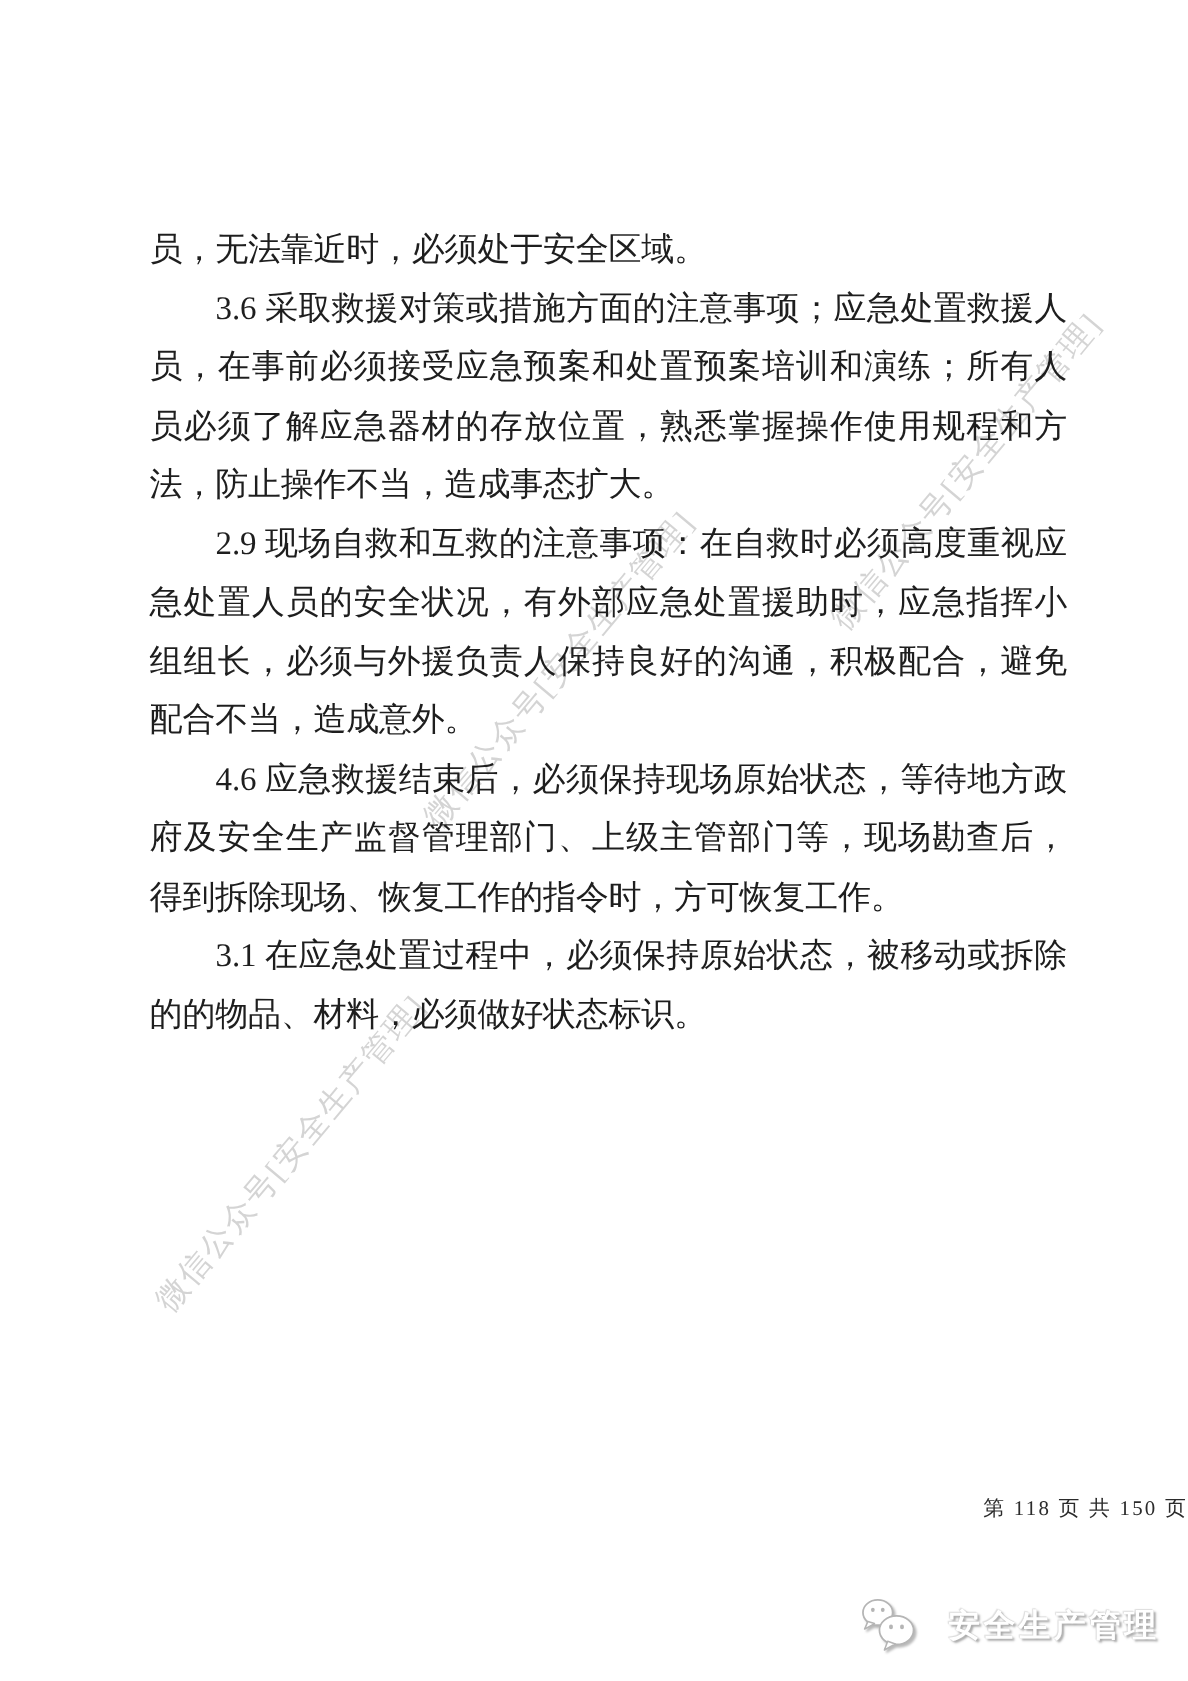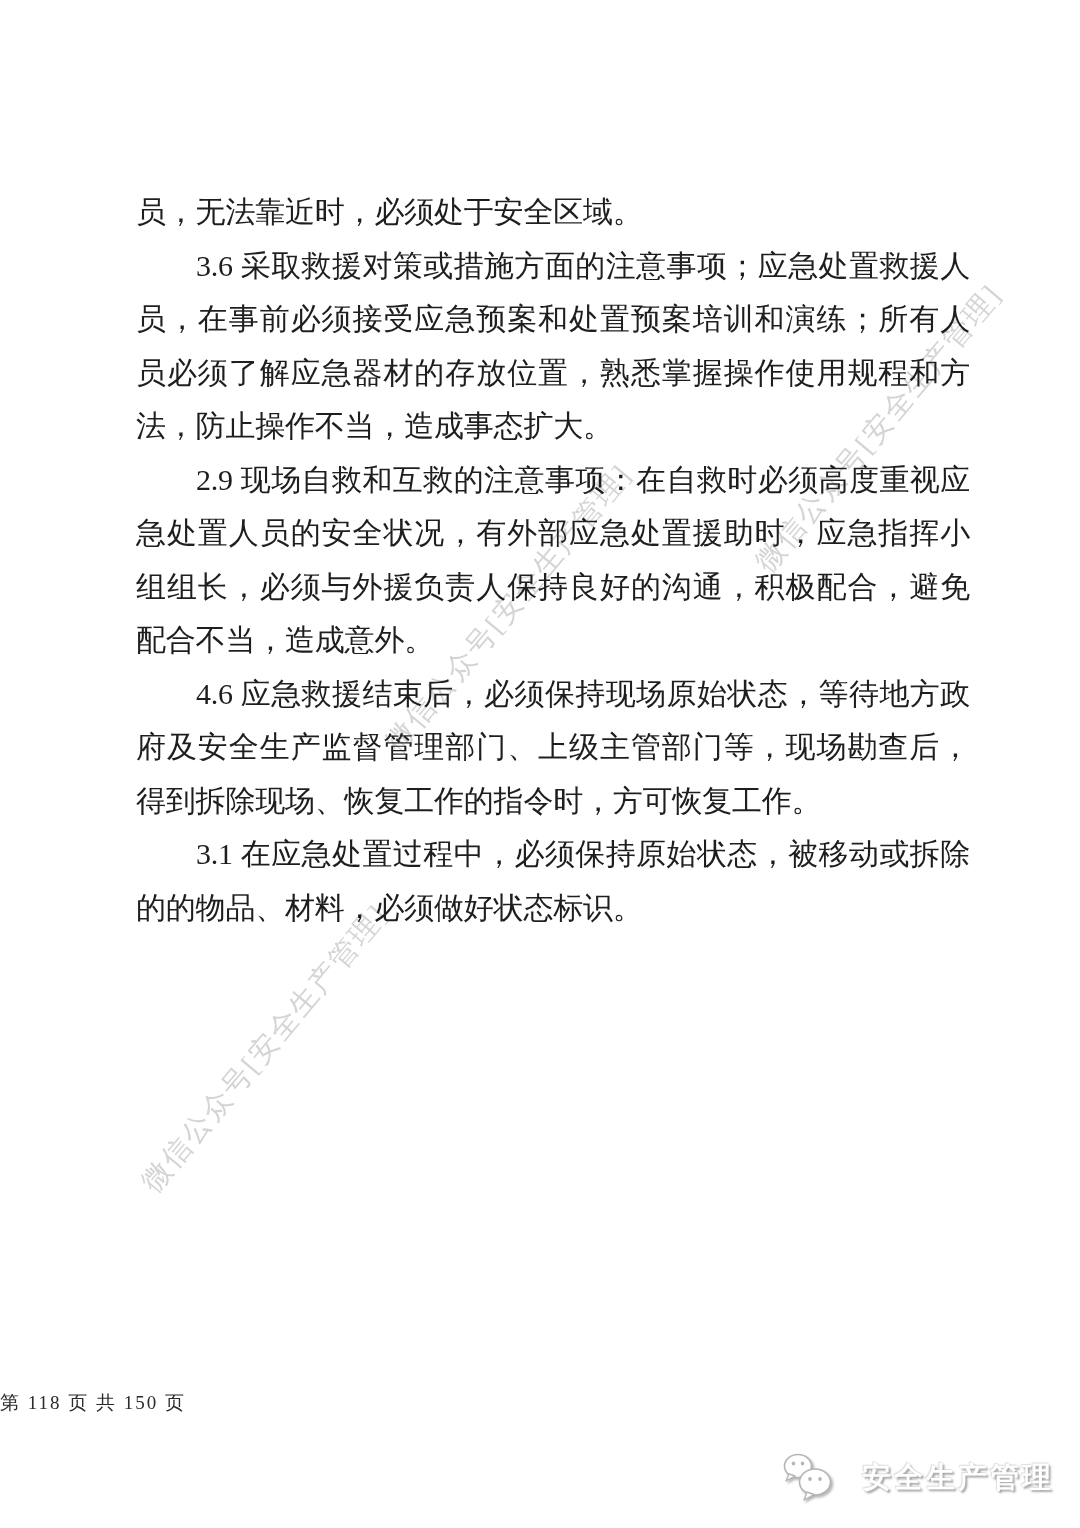--- a/index.html
+++ b/index.html
@@ -35,44 +35,44 @@
     font-family: "Liberation Serif", "DejaVu Serif", serif;
   }
   .wm-strip.s1 { left: 148px; top: 1168px; }
   .wm-strip.s2 { left: 392px; top: 728px; }
   .wm-strip.s3 { left: 762px; top: 548px; }
 
   
   .body-text {
     position: absolute;
     left: 136px;
-    top: 185px;
+    top: 200px;
     width: 834px;
     z-index: 2;
     font-size: 30px;
     line-height: 53.5px;
     color: #1e1e1e;
     text-align: justify;
     text-justify: inter-ideograph;
     letter-spacing: -0.2px;
   }
   .body-text p {
     margin: 0;
     padding: 0;
     text-indent: 2em;
   }
   .body-text p.no-indent { text-indent: 0; }
 
   
   .footer {
     position: absolute;
-    top: 1390px;
+    top: 1358px;
     left: 0;
     width: 100%;
-    text-align: left;
+    text-align: right;
     font-size: 19px;
     letter-spacing: 2px;
     color: #2b2b2b;
     z-index: 2;
   }
 
   
   .logo {
     position: absolute;
     top: 1446px;

